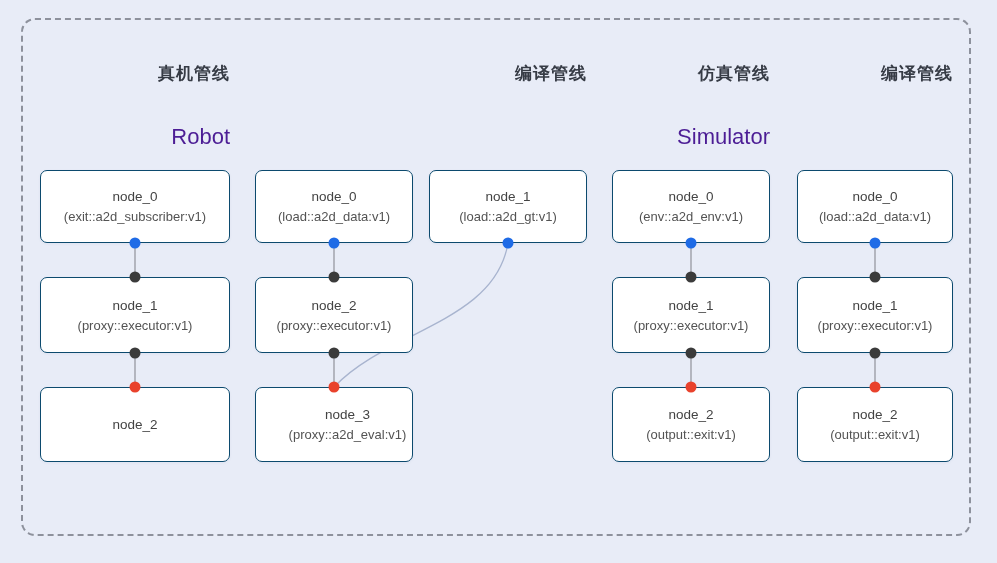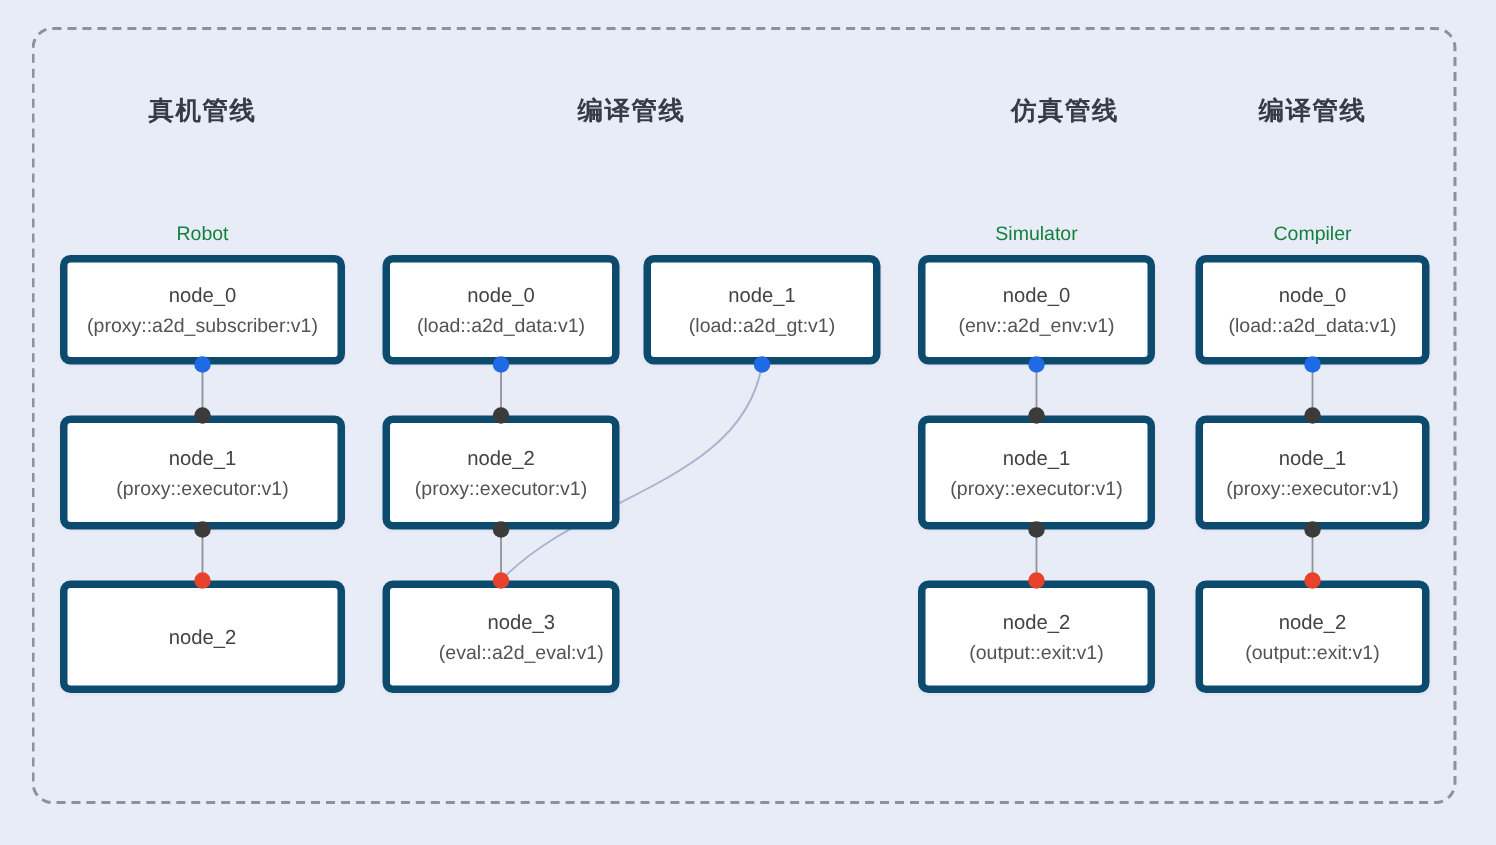--- a/index.html
+++ b/index.html
@@ -29,21 +29,21 @@
     left: 0; top: 0;
     width: 997px; height: 563px;
     pointer-events: none;
   }
   svg.edges { z-index: 1; }
   svg.dots  { z-index: 3; }
   .node {
     position: absolute;
     z-index: 2;
     background: #ffffff;
-    border: 5px solid #0c4a6e;
+    border: 1px solid #0c4a6e;
     border-radius: 7px;
     box-sizing: border-box;
     box-shadow: 0 1px 3px rgba(60, 80, 140, 0.06);
     display: flex;
     flex-direction: column;
     align-items: center;
     justify-content: center;
     gap: 3px;
     text-align: center;
   }
@@ -53,32 +53,31 @@
     line-height: 17px;
   }
   .node-type {
     font-size: 13px;
     color: #535353;
     line-height: 17px;
   }
   .hdr {
     position: absolute;
     z-index: 2;
-    text-align: center;
+    text-align: right;
   }
   .hdr-cn {
     font-size: 17px;
     font-weight: bold;
     color: #363b45;
     letter-spacing: 1px;
   }
   .hdr-en {
-    font-size: 13px;
-    color: #15803d;
-    margin-top: 24px;
+    font-size: 22px;
+    color: #4c1d95;
   }
 </style>
 </head>
 <body>
 
 <div class="canvas">
 
   <div class="frame"></div>
 
   <svg class="layer edges">
@@ -95,29 +94,28 @@
 
     <line x1="875" y1="243" x2="875" y2="277" stroke-width="1.2" stroke="#8f9299"></line>
     <line x1="875" y1="353" x2="875" y2="387" stroke-width="1.2" stroke="#8f9299"></line>
   </svg>
 
   <div class="hdr hdr-cn" style="left:40px; top:62px; width:190px;">真机管线</div>
   <div class="hdr hdr-en" style="left:40px; top:124px; width:190px;">Robot</div>
 
   <div class="hdr hdr-cn" style="left:255px; top:62px; width:332px;">编译管线</div>
 
-  <div class="hdr hdr-cn" style="left:631px; top:62px; width:158px;">仿真管线</div>
+  <div class="hdr hdr-cn" style="left:612px; top:62px; width:158px;">仿真管线</div>
   <div class="hdr hdr-en" style="left:612px; top:124px; width:158px;">Simulator</div>
 
   <div class="hdr hdr-cn" style="left:797px; top:62px; width:156px;">编译管线</div>
-  <div class="hdr hdr-en" style="left:797px; top:124px; width:156px;">Compiler</div>
 
   <div class="node" style="left:40px; top:170px; width:190px; height:73px;">
     <div class="node-name">node_0</div>
-    <div class="node-type">(proxy::a2d_subscriber:v1)</div>
+    <div class="node-type">(exit::a2d_subscriber:v1)</div>
   </div>
   <div class="node" style="left:40px; top:277px; width:190px; height:76px;">
     <div class="node-name">node_1</div>
     <div class="node-type">(proxy::executor:v1)</div>
   </div>
   <div class="node" style="left:40px; top:387px; width:190px; height:75px;">
     <div class="node-name">node_2</div>
   </div>
 
   <div class="node" style="left:255px; top:170px; width:158px; height:73px;">
@@ -127,21 +125,21 @@
   <div class="node" style="left:429px; top:170px; width:158px; height:73px;">
     <div class="node-name">node_1</div>
     <div class="node-type">(load::a2d_gt:v1)</div>
   </div>
   <div class="node" style="left:255px; top:277px; width:158px; height:76px;">
     <div class="node-name">node_2</div>
     <div class="node-type">(proxy::executor:v1)</div>
   </div>
   <div class="node" style="left:255px; top:387px; width:158px; height:75px;padding-left:27px;">
     <div class="node-name">node_3</div>
-    <div class="node-type">(eval::a2d_eval:v1)</div>
+    <div class="node-type">(proxy::a2d_eval:v1)</div>
   </div>
 
   <div class="node" style="left:612px; top:170px; width:158px; height:73px;">
     <div class="node-name">node_0</div>
     <div class="node-type">(env::a2d_env:v1)</div>
   </div>
   <div class="node" style="left:612px; top:277px; width:158px; height:76px;">
     <div class="node-name">node_1</div>
     <div class="node-type">(proxy::executor:v1)</div>
   </div>

